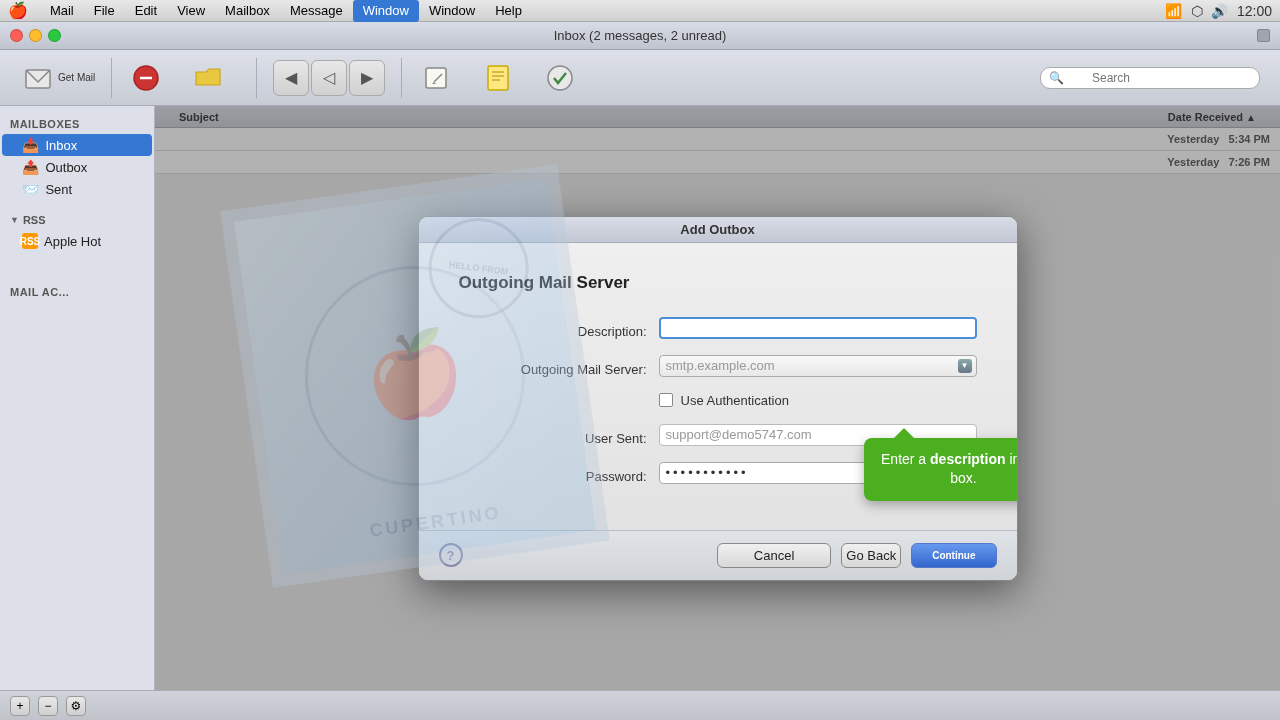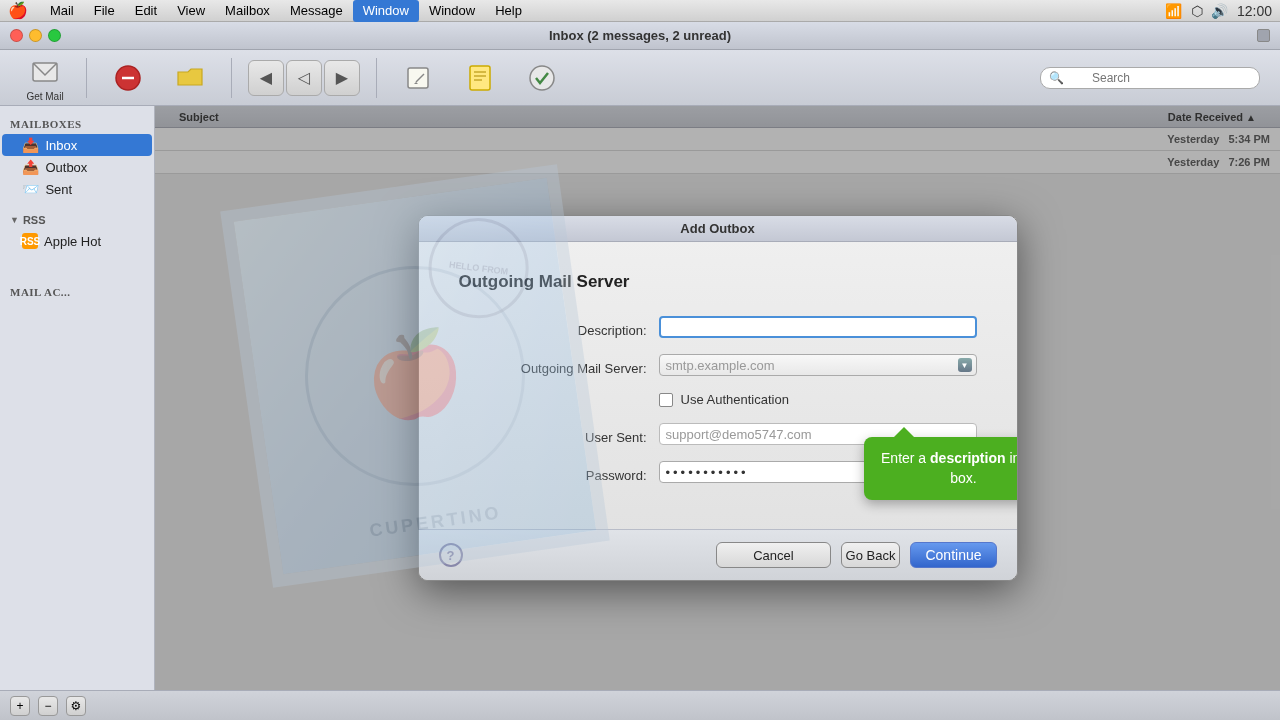--- a/index.html
+++ b/index.html
@@ -75,21 +75,21 @@
       height: 13px;
       border-radius: 50%;
       border: 1px solid rgba(0,0,0,0.2);
       cursor: pointer;
     }
     .traffic-red { background: #ff5f57; }
     .traffic-yellow { background: #febc2e; }
     .traffic-green { background: #28c840; }
     .titlebar-title {
       font-size: 13px;
-      font-weight: 700;
+      font-weight: 400;
       color: #333;
     }
     .titlebar-collapse {
       position: absolute;
       right: 10px;
       width: 13px;
       height: 13px;
       background: #a0a4ae;
       border-radius: 2px;
       border: 1px solid #888;
@@ -100,21 +100,20 @@
       height: 56px;
       background: linear-gradient(to bottom, #dde0e8, #c8ccd5);
       border-bottom: 1px solid #a8acb8;
       display: flex;
       align-items: center;
       padding: 0 20px;
       gap: 12px;
     }
     .toolbar-btn {
       display: flex;
-      flex-direction: column;
       align-items: center;
       gap: 2px;
       cursor: pointer;
       min-width: 50px;
     }
     .toolbar-icon-wrap {
       width: 36px;
       height: 36px;
       display: flex;
       align-items: center;
@@ -184,21 +183,20 @@
       padding: 8px 0;
       flex-shrink: 0;
     }
     .sidebar-section-header {
       padding: 4px 10px;
       font-size: 11px;
       font-weight: 700;
       color: #555;
       text-transform: uppercase;
       letter-spacing: 0.5px;
-      font-family: Liberation Serif, serif;
     }
     .sidebar-item {
       display: flex;
       align-items: center;
       padding: 3px 10px 3px 20px;
       gap: 6px;
       cursor: pointer;
       font-size: 13px;
       color: #222;
       border-radius: 4px;
@@ -572,28 +570,28 @@
     .btn-goback {
       padding: 4px 4px;
       border: 1px solid #888;
       border-radius: 6px;
       background: linear-gradient(to bottom, #f0f0f0, #d8d8d8);
       font-size: 13px;
       cursor: pointer;
       color: #222;
     }
     .btn-continue {
-      padding: 4px 14px;
+      padding: 4px 20px;
       border: 1px solid #5577cc;
       border-radius: 6px;
       background: linear-gradient(to bottom, #6699ee, #3366cc);
-      font-size: 14px;
+      font-size: 10px;
       cursor: pointer;
       color: white;
-      font-weight: 400;
+      font-weight: 700;
     }
     .window-full {
       position: relative;
       width: 1280px;
       height: 698px;
     }
   </style>
 </head>
 <body>
 

